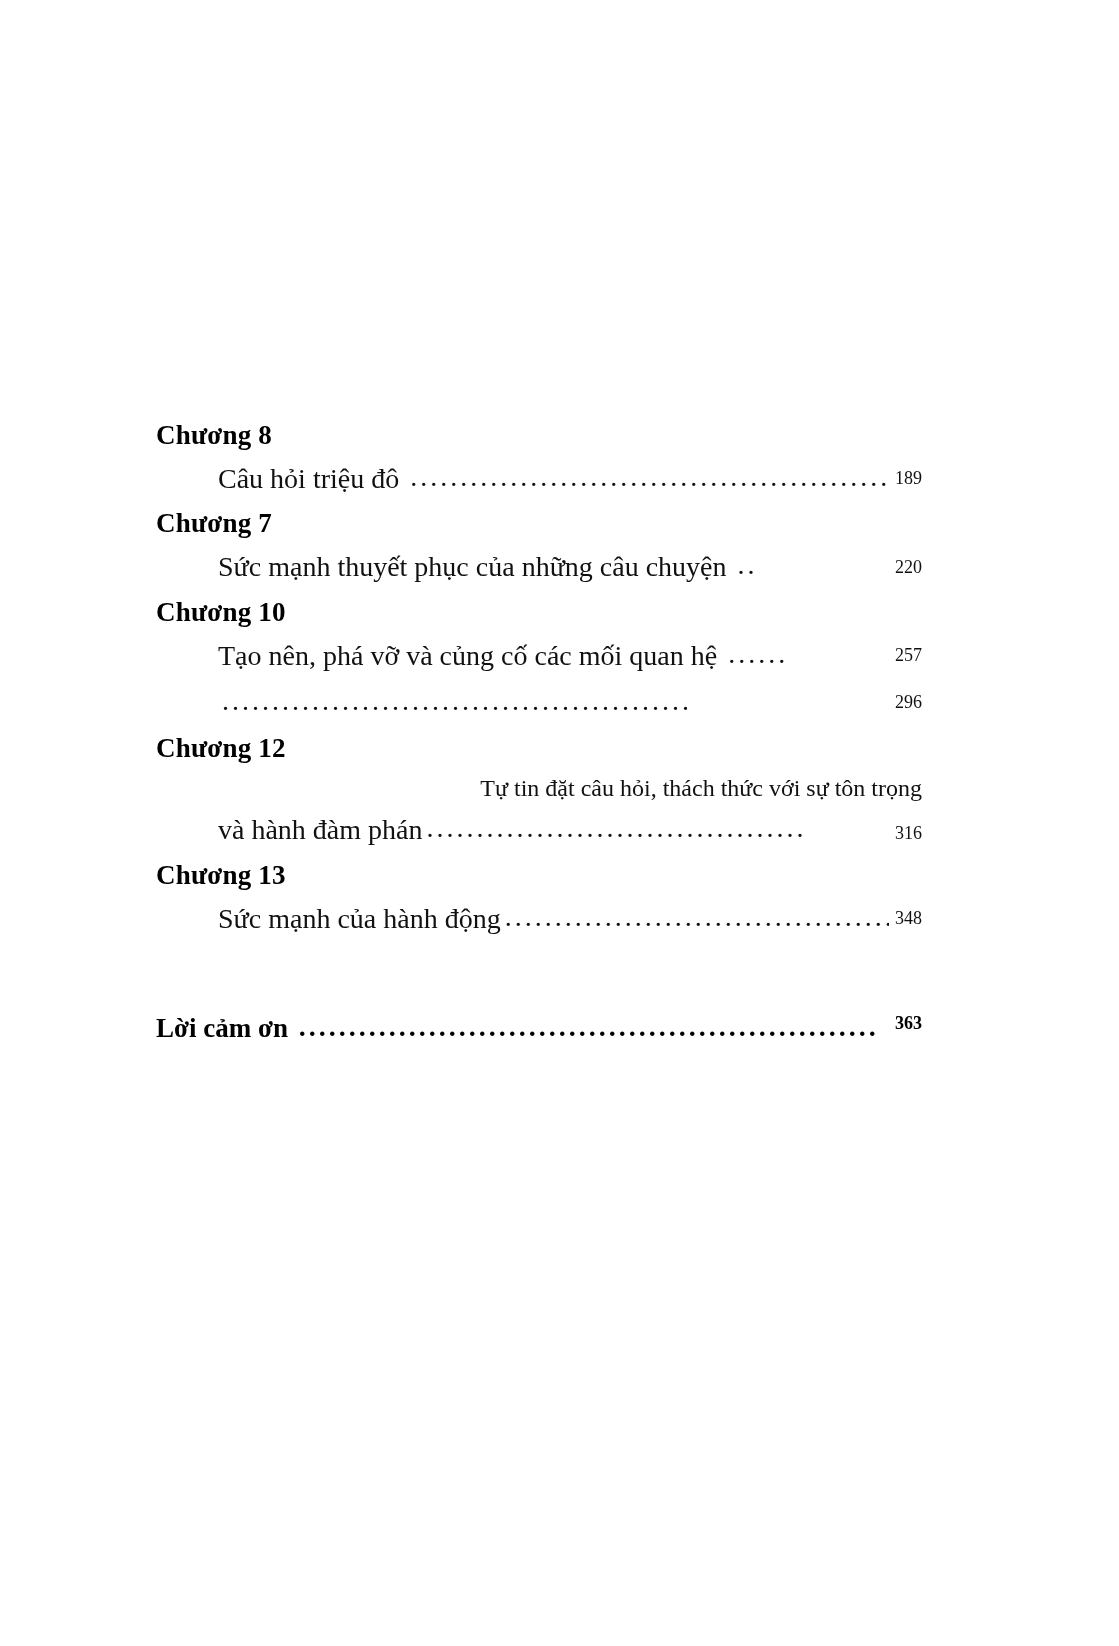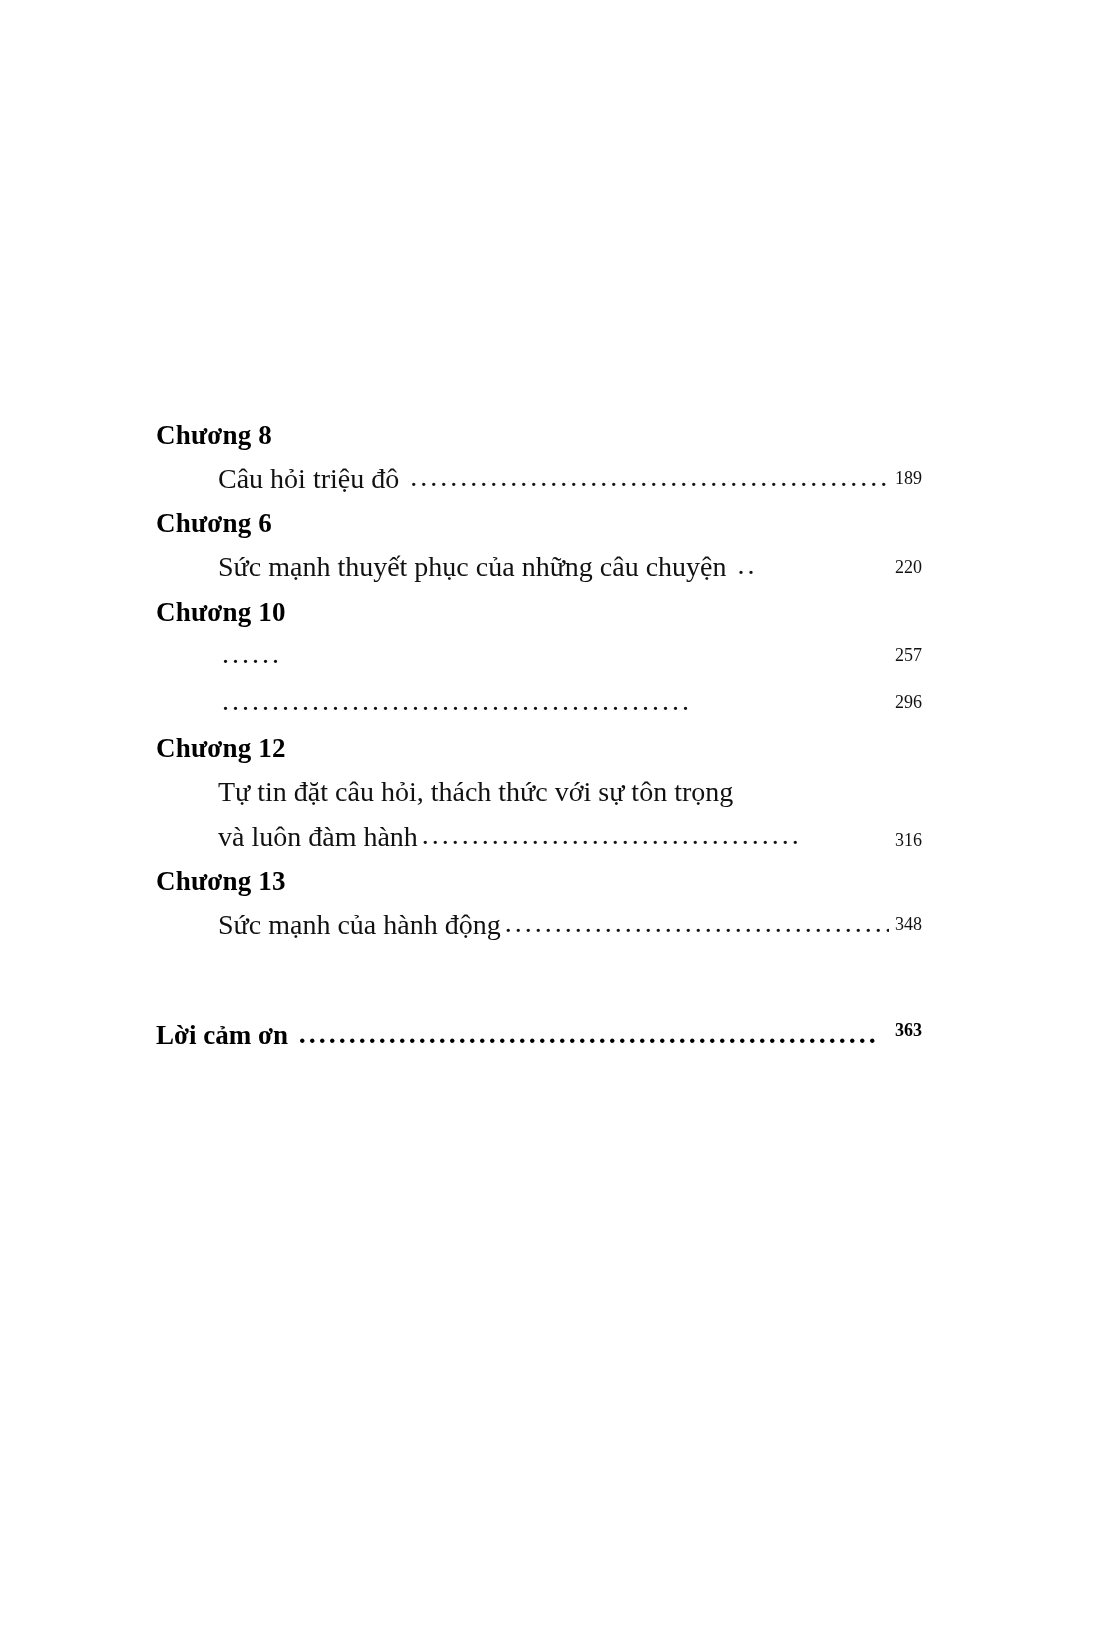--- a/index.html
+++ b/index.html
@@ -59,22 +59,23 @@
     transform: translateY(-2px);
   }
   .page-num {
     white-space: pre;
     padding-left: 4px;
     font-size: 18px;
   }
   .multiline .title-text-first {
     display: block;
     padding-left: 62px;
-    font-size: 28px;
+    font-size: 24px;
     line-height: 1.62;
+    text-align: right;
   }
   .multiline .second-line {
     display: flex;
     align-items: baseline;
     padding-left: 62px;
     font-size: 28px;
     line-height: 1.62;
   }
   .tail {
     margin-top: 72px;
@@ -104,48 +105,49 @@
     <div class="entry">
       <div class="chapter-label">Chương 8</div>
       <div class="chapter-title-row">
         <span class="title-text">Câu hỏi triệu đô </span>
         <span class="leader">........................................................</span>
         <span class="page-num">189</span>
       </div>
     </div>
 
     <div class="entry">
-      <div class="chapter-label">Chương 6</div>
+      <div class="chapter-label">Chương 7</div>
       <div class="chapter-title-row">
         <span class="title-text">Sức mạnh thuyết phục của những câu chuyện </span>
         <span class="leader">..</span>
         <span class="page-num">220</span>
       </div>
     </div>
 
     <div class="entry">
       <div class="chapter-label">Chương 10</div>
       <div class="chapter-title-row">
+        <span class="title-text">Tạo nên, phá vỡ và củng cố các mối quan hệ </span>
         <span class="leader">......</span>
         <span class="page-num">257</span>
       </div>
     </div>
 
     <div class="entry">
       <div class="chapter-title-row">
         <span class="leader">...............................................</span>
         <span class="page-num">296</span>
       </div>
     </div>
 
     <div class="entry multiline">
       <div class="chapter-label">Chương 12</div>
       <span class="title-text-first">Tự tin đặt câu hỏi,  thách thức với sự tôn trọng</span>
       <div class="second-line">
-        <span class="title-text">và luôn đàm hành</span>
+        <span class="title-text">và hành đàm phán</span>
         <span class="leader">......................................</span>
         <span class="page-num">316</span>
       </div>
     </div>
 
     <div class="entry">
       <div class="chapter-label">Chương 13</div>
       <div class="chapter-title-row">
         <span class="title-text">Sức mạnh của hành động</span>
         <span class="leader">........................................</span>

